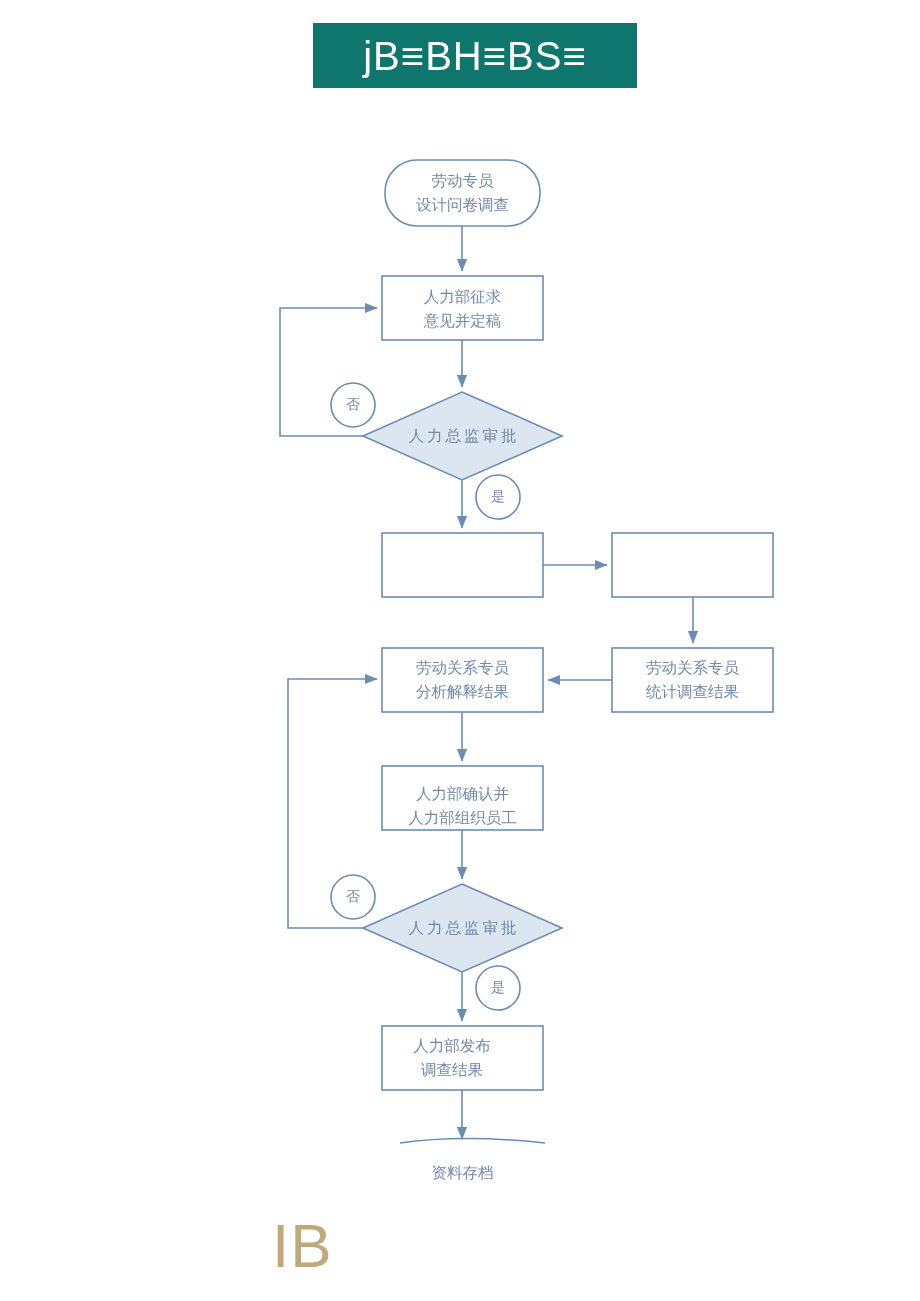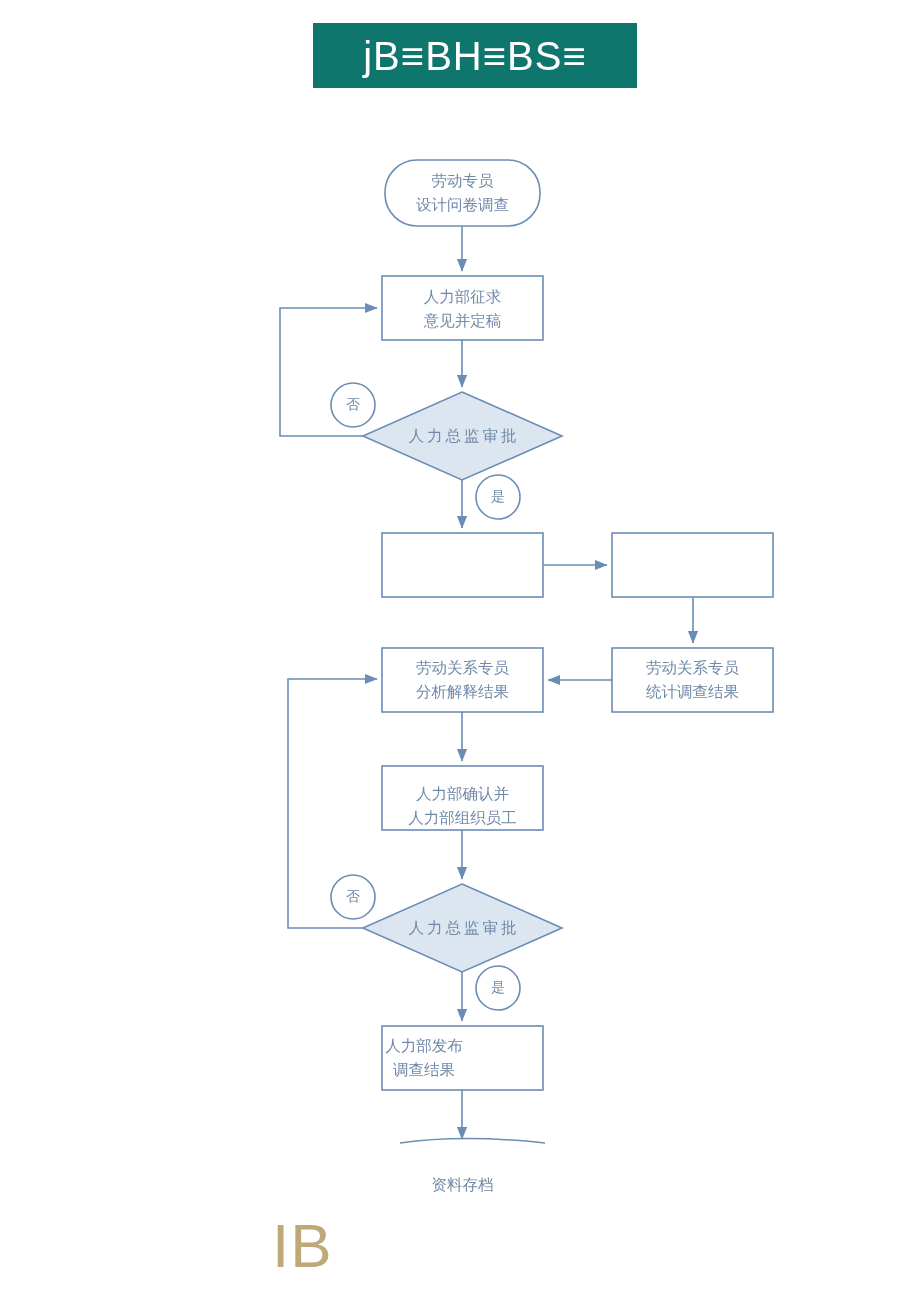--- a/index.html
+++ b/index.html
@@ -78,21 +78,20 @@
     font-family: "Liberation Sans", "DejaVu Sans", sans-serif;
     pointer-events: none;
   }
   .terminal-label {
     position: absolute;
     text-align: center;
     color: #7089a8;
     font-size: 15.5px;
     font-family: "Liberation Sans", "DejaVu Sans", sans-serif;
     pointer-events: none;
-    margin-top: 12px;
   }
 
   
   #watermark {
     position: absolute;
     left: 272px;
     top: 1215px;
     color: #bda madeup;
     color: #bfa978;
     font-size: 62px;
@@ -201,21 +200,21 @@
 
   <div class="node-label" style="left:382px; top:766px; width:161px; height:64px;justify-content:flex-end;">
     <span>人力部确认并</span>
     <span>人力部组织员工</span>
   </div>
 
   <div class="node-label spaced" style="left:363px; top:884px; width:199px; height:88px;">
     <span>人力总监审批</span>
   </div>
 
-  <div class="node-label" style="left:360px; top:1026px; width:128px; height:64px;">
+  <div class="node-label" style="left:388px; top:1026px; width:128px; height:64px;">
     <span>人力部发布</span>
     <span>调查结果</span>
   </div>
 
   <div class="terminal-label" style="left:382px; top:1163px; width:161px;">
     <span>资料存档</span>
   </div>
 
   <div class="branch-label" style="left:331px; top:383px; width:44px; height:44px;">
     <span>否</span>

